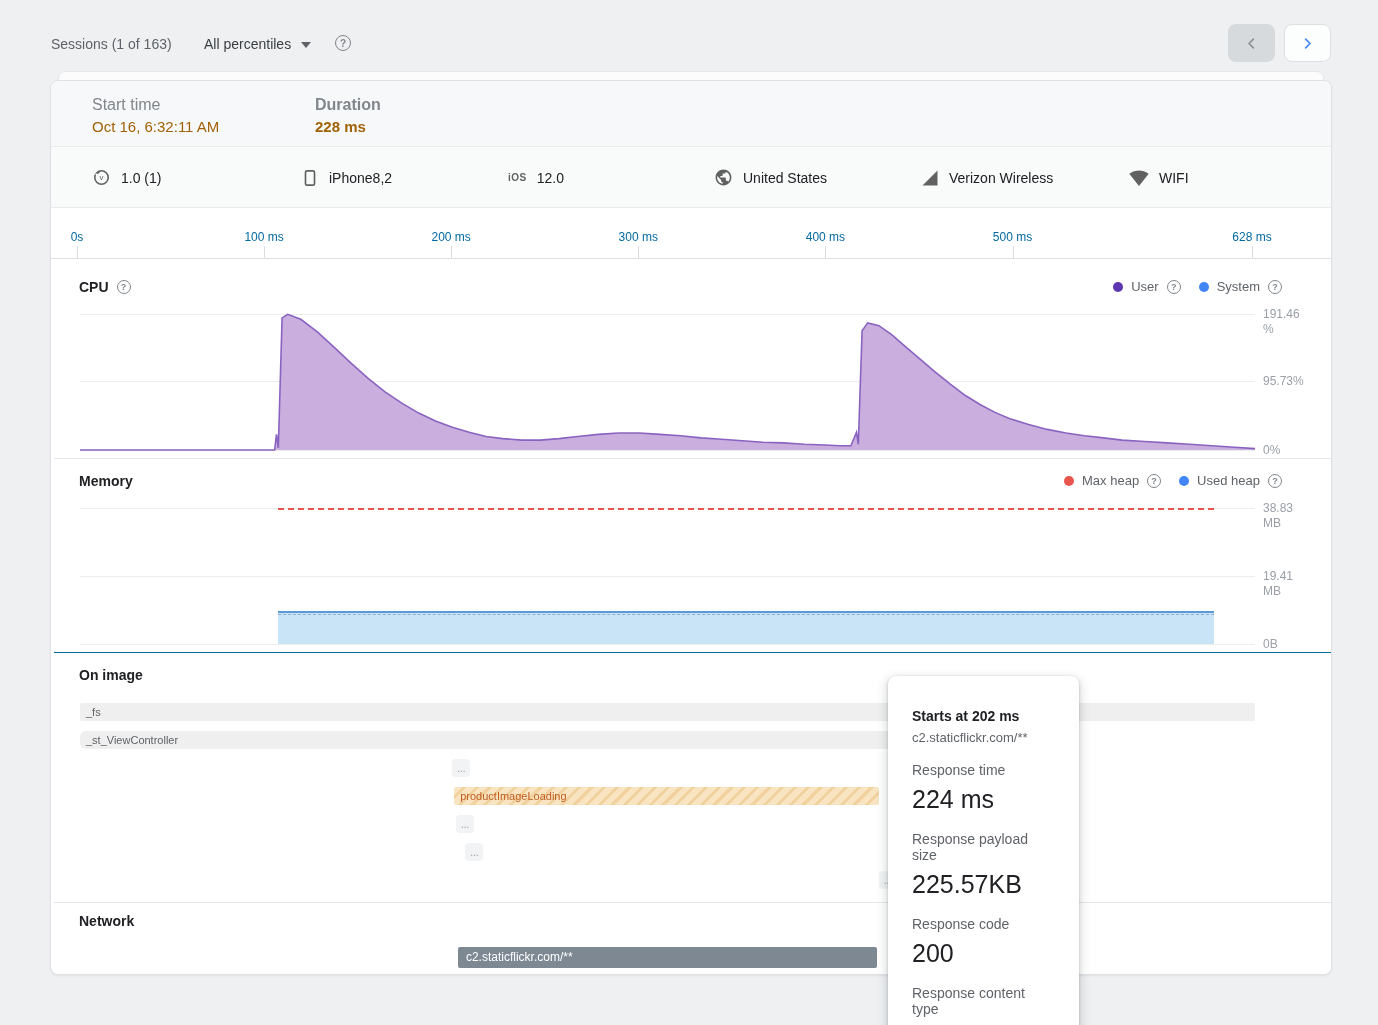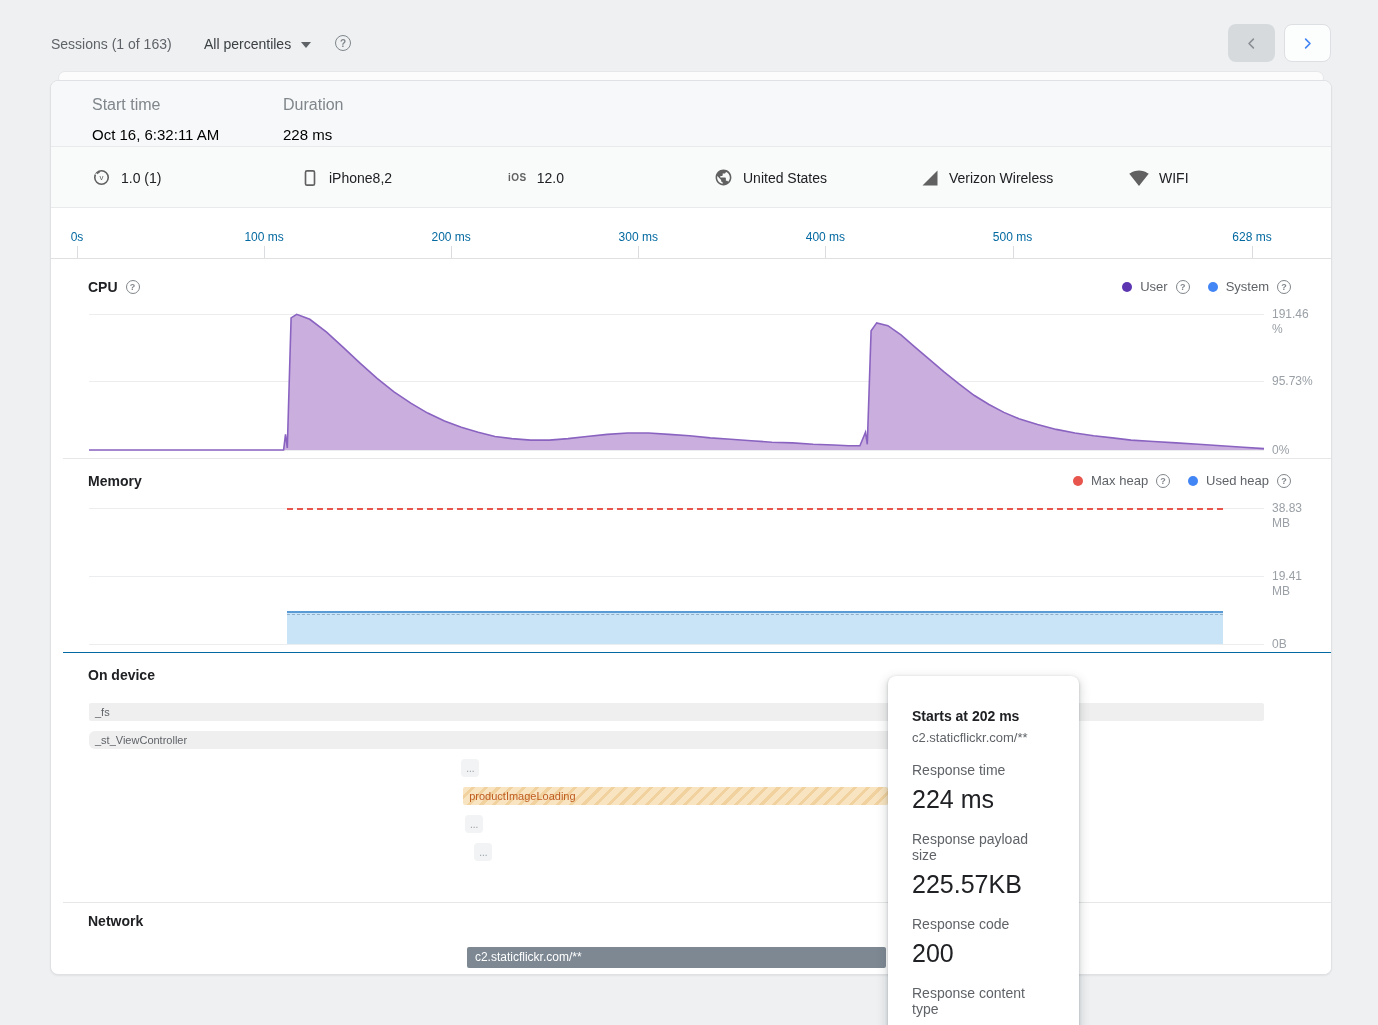--- a/index.html
+++ b/index.html
@@ -28,33 +28,33 @@
   .nav-next { left:1284px; background:#fcfdfd; border:1px solid #dde0e3; color:#4285f4; }
 
   
   .deck { left:58px; top:71px; width:1266px; height:14px; background:#fcfcfd; border:1px solid #e5e7e9; border-radius:8px; }
   .card { left:50px; top:80px; width:1282px; height:895px; background:#fff; border:1px solid #dfe1e5; border-radius:8px; overflow:hidden;
           box-shadow:0 1px 2px rgba(0,0,0,.06); }
 
   
   .session-band { left:0; top:0; width:1282px; height:66px; background:#f7f8f9; border-bottom:1px solid #e8eaec; }
   .field-label { font-size:16px; color:#80868b; }
-  .field-value { font-size:15px; color:#000000; margin-top:12px; }
+  .field-value { font-size:15px; color:#a16207; margin-top:4px; }
   .device-band { left:0; top:66px; width:1282px; height:61px; background:#f9fafa; border-bottom:1px solid #e8eaec; }
   .device-item { position:absolute; top:0; height:61px; display:flex; align-items:center; gap:10px; font-size:14px; color:#202124; }
   .dicon { color:#616161; display:inline-flex; }
   .ios-badge { font-size:10px; font-weight:bold; color:#616161; letter-spacing:0.5px; }
 
   
   .timeline { left:0; top:127px; width:1282px; height:51px; background:#fff; border-bottom:1px solid #e0e0e0; }
   .tick-label { position:absolute; top:22px; transform:translateX(-50%); font-size:12px; color:#0369a1; white-space:nowrap; }
   .tick-mark { position:absolute; bottom:0; width:1px; height:12px; background:#dadce0; }
 
   
-  .section { left:12px; width:1282px; background:#fff; }
+  .section { left:3px; width:1282px; background:#fff; }
   .cpu-section { top:178px; height:200px; border-bottom:1px solid #e5e7e9; }
   .memory-section { top:378px; height:194px; border-bottom:1px solid #0369a1; }
   .ondevice-section { top:572px; height:250px; border-bottom:1px solid #e5e7e9; }
   .network-section { top:822px; height:72px; }
   .section-title { position:absolute; left:25px; font-size:14px; font-weight:bold; color:#202124; display:flex; align-items:center; gap:8px; }
   .legend { position:absolute; right:54px; display:flex; align-items:center; gap:18px; }
   .legend-entry { display:flex; align-items:center; gap:8px; font-size:13px; color:#5f6368; }
   .dot { width:10px; height:10px; border-radius:50%; }
   .grid { position:absolute; left:26px; width:1175px; height:1px; background:#ebedef; }
   .ylab { position:absolute; left:1209px; width:50px; font-size:12px; color:#9aa0a6; line-height:15px; }
@@ -110,21 +110,21 @@
 
   <div class="abs deck"></div>
 
   <div class="abs card">
 
     <div class="abs session-band">
       <div class="abs" style="left:41px; top:15px;">
         <div class="field-label">Start time</div>
         <div class="field-value">Oct 16, 6:32:11 AM</div>
       </div>
-      <div class="abs" style="left:232px; top:15px;">
+      <div class="abs" style="left:264px; top:15px;font-weight:bold;">
         <div class="field-label">Duration</div>
         <div class="field-value">228 ms</div>
       </div>
     </div>
 
     <div class="abs device-band">
       <div class="device-item" style="left:41px;">
         <span class="dicon">
           <svg width="19" height="19" viewBox="0 0 24 24">
               <circle cx="12" cy="12" r="8.5" fill="none" stroke="#616161" stroke-width="2"></circle>
@@ -242,21 +242,21 @@
       <div class="usedheap-area" style="left: 224.326px; width: 935.5px; top: 152.077px; height: 32.923px; background: rgb(201, 227, 247); border-top-color: rgb(91, 155, 213);">
           <div class="innerdash"></div>
         </div>
       <div class="ylab" style="top:42px;">38.83 MB</div>
       <div class="ylab" style="top:110px;">19.41 MB</div>
       <div class="ylab" style="top:178px;">0B</div>
     </div>
 
     <div class="abs section ondevice-section">
       <div class="section-title" style="top:14px;">
-        <span>On device</span>
+        <span>On image</span>
       </div>
       <div class="bars">
           <div class="tracebar" style="top: 50px; left: 26px; width: 1174.99px;">_fs</div>
           <div class="tracebar" style="top: 78px; left: 26px; width: 965px; border-radius: 6px;">_st_ViewController</div>
           <div class="chip" style="top: 106px; left: 398.329px;">...</div>
           <div class="tracebar hatched" style="top: 134px; left: 400.2px; width: 424.717px;">productImageLoading</div>
           <div class="chip" style="top: 162px; left: 402.071px;">...</div>
           <div class="chip" style="top: 190px; left: 411.426px;">...</div>
           <div class="chip" style="top: 218px; left: 824.917px;">...</div>
         </div>

